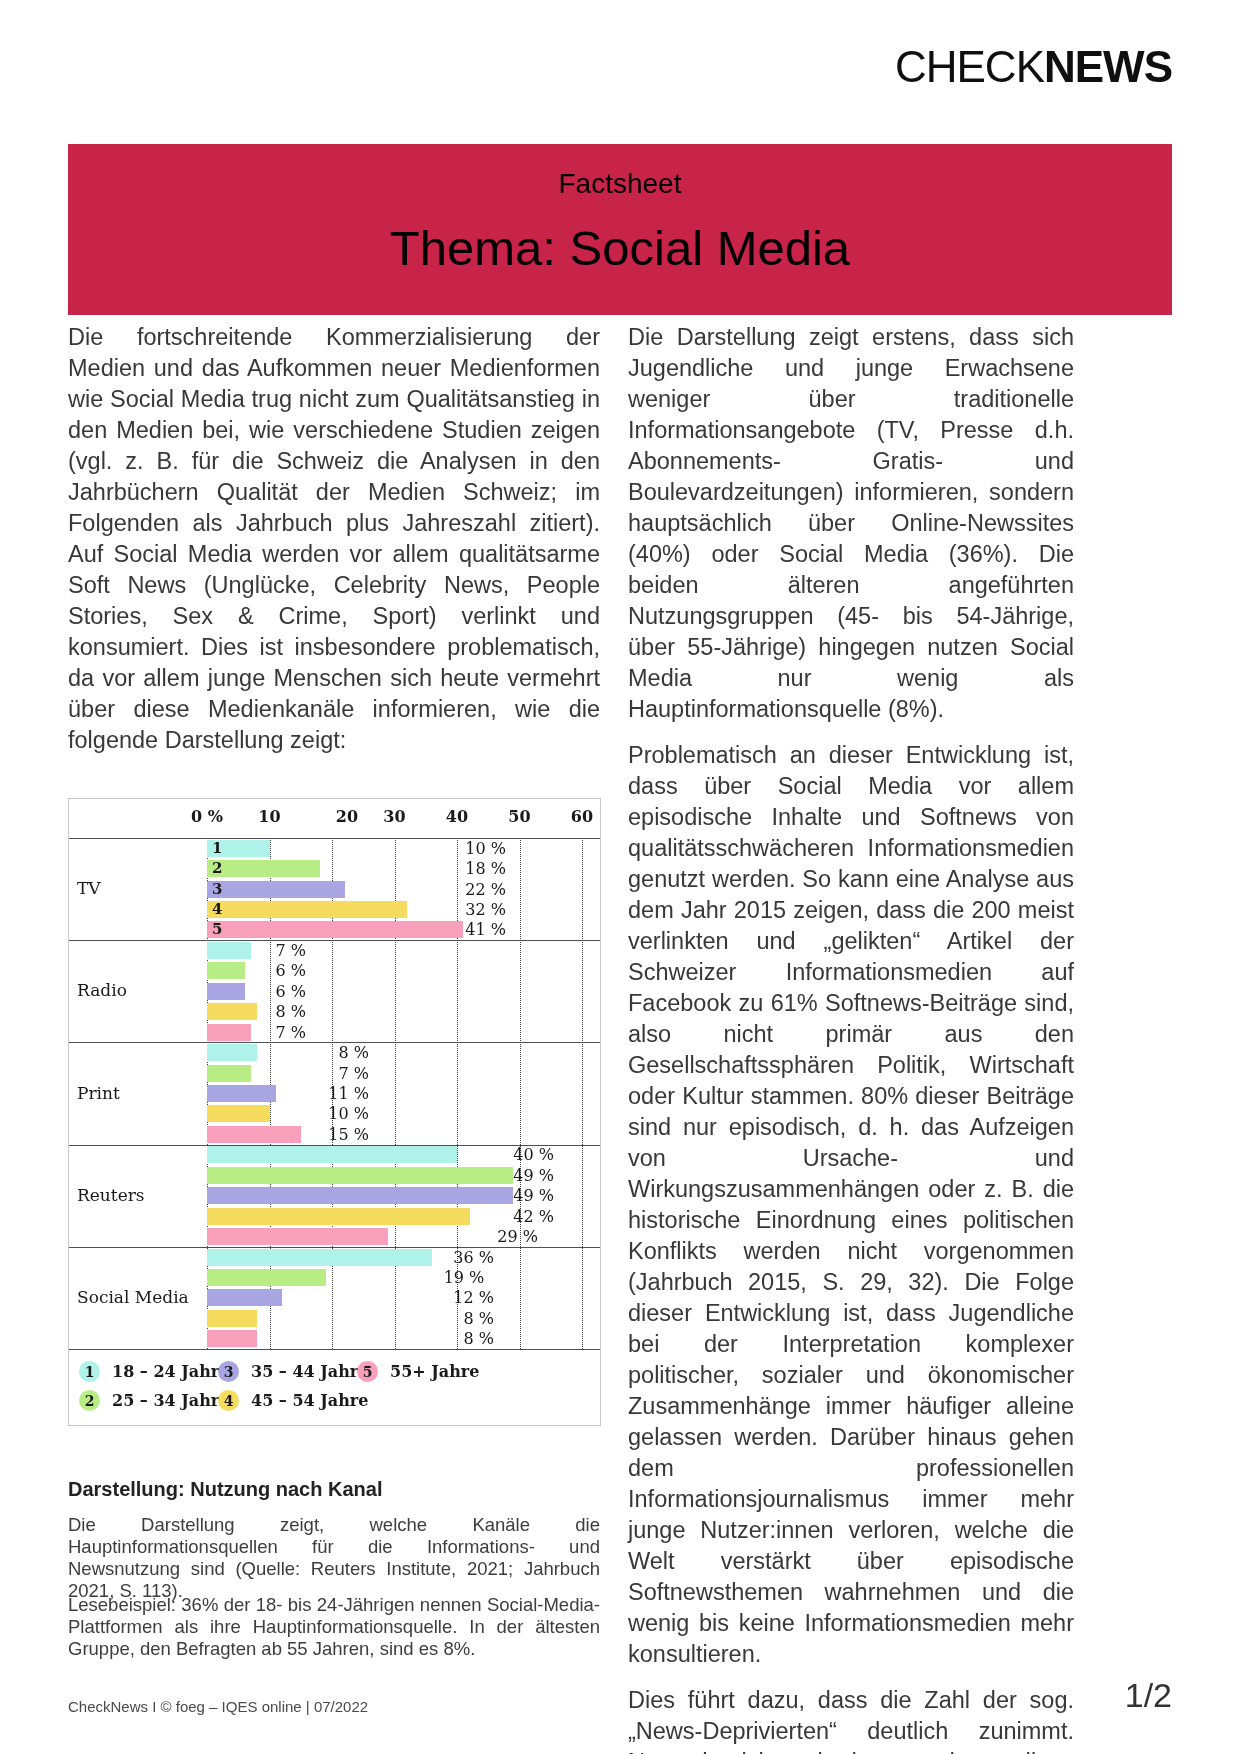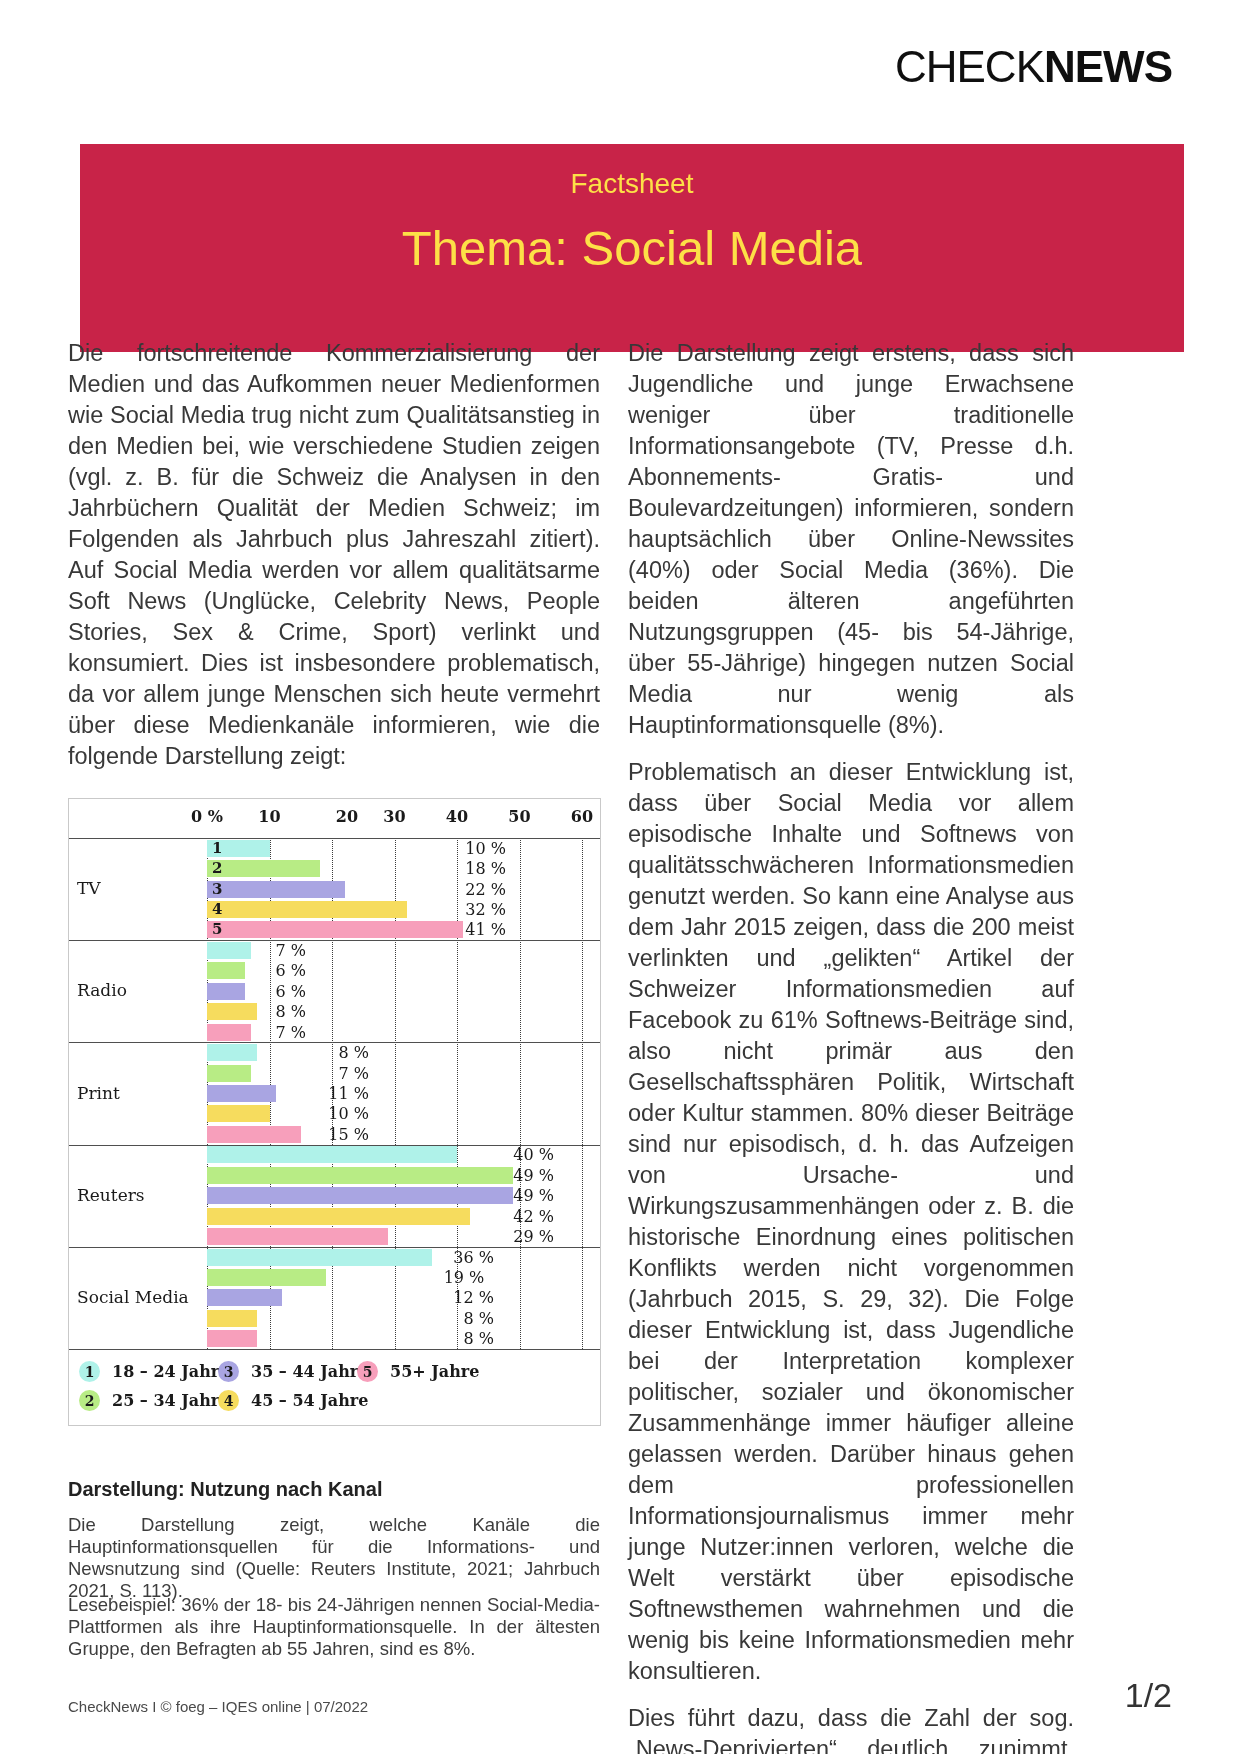--- a/index.html
+++ b/index.html
@@ -6,31 +6,31 @@
   .page{position:relative;width:1240px;height:1754px;background:#ffffff;overflow:hidden;
         font-family:"Liberation Sans", sans-serif;color:#383838;}
 
   
   .logo{position:absolute;top:42px;right:68px;font-size:44px;line-height:50px;
         color:#0f0f0f;letter-spacing:-1px;white-space:nowrap;}
   .logo .l1{font-weight:400;}
   .logo .l2{font-weight:700;}
 
   
-  .banner{position:absolute;left:68px;top:144px;width:1104px;height:208px;color:#fde047;margin-left:12px;}
+  .banner{position:absolute;left:68px;top:144px;width:1104px;height:171px;color:#000000;}
   .banner .kicker{position:absolute;top:24px;left:0;right:0;text-align:center;
         font-size:28px;font-weight:400;}
   .banner .title{position:absolute;top:76px;left:0;right:0;text-align:center;
         font-size:49px;font-weight:400;}
 
   
   .col{position:absolute;top:322px;font-size:23.5px;line-height:31px;text-align:justify;}
   .col-left{left:68px;width:532px;}
   .col-right{left:628px;width:446px;}
-  .col p{margin:16px 0 15px 0;}
+  .col p{margin:0 0 15px 0;}
   .col p:last-child{margin-bottom:0;}
 
   
   .figure-box{position:absolute;left:68px;top:798px;width:531px;height:626px;
         border:1px solid #c9c9c9;font-family:"DejaVu Serif", serif;color:#1a1a1a;}
   .axis-tick{position:absolute;top:8px;width:60px;text-align:center;
         font-size:16px;font-weight:700;}
   .vgrid{position:absolute;width:0;border-left:1px dotted #3c3c3c;}
   .hline{position:absolute;left:0;right:0;height:0;border-top:1px solid #4f4f4f;}
   .cat-label{position:absolute;left:8px;font-size:17px;}
@@ -148,21 +148,21 @@
       <div class="cat-label" style="top: 385.7px;">Reuters</div>
       <div class="bar" style="left: 138px; top: 347.4px; width: 250px; background: rgb(175, 242, 233);"></div>
       <div class="val-label" style="left: 425px; top: 347.4px;">40 %</div>
       <div class="bar" style="left: 138px; top: 367.8px; width: 306.25px; background: rgb(184, 236, 133);"></div>
       <div class="val-label" style="left: 425px; top: 367.8px;">49 %</div>
       <div class="bar" style="left: 138px; top: 388.2px; width: 306.25px; background: rgb(169, 165, 226);"></div>
       <div class="val-label" style="left: 425px; top: 388.2px;">49 %</div>
       <div class="bar" style="left: 138px; top: 408.6px; width: 262.5px; background: rgb(246, 220, 94);"></div>
       <div class="val-label" style="left: 425px; top: 408.6px;">42 %</div>
       <div class="bar" style="left: 138px; top: 429px; width: 181.25px; background: rgb(247, 159, 187);"></div>
-      <div class="val-label" style="left: 425px; top: 429px;">29 %</div>
+      <div class="val-label" style="left: 409px; top: 429px;">29 %</div>
       <div class="cat-label" style="top: 487.9px;">Social Media</div>
       <div class="bar" style="left: 138px; top: 449.6px; width: 225px; background: rgb(175, 242, 233);"></div>
       <div class="val-label" style="left: 365px; top: 449.6px;">36 %</div>
       <div class="bar" style="left: 138px; top: 470px; width: 118.75px; background: rgb(184, 236, 133);"></div>
       <div class="val-label" style="left: 365px; top: 470px; text-align: center;">19 %</div>
       <div class="bar" style="left: 138px; top: 490.4px; width: 75px; background: rgb(169, 165, 226);"></div>
       <div class="val-label" style="left: 365px; top: 490.4px;">12 %</div>
       <div class="bar" style="left: 138px; top: 510.8px; width: 50px; background: rgb(246, 220, 94);"></div>
       <div class="val-label" style="left: 365px; top: 510.8px;">8 %</div>
       <div class="bar" style="left: 138px; top: 531.2px; width: 50px; background: rgb(247, 159, 187);"></div>

